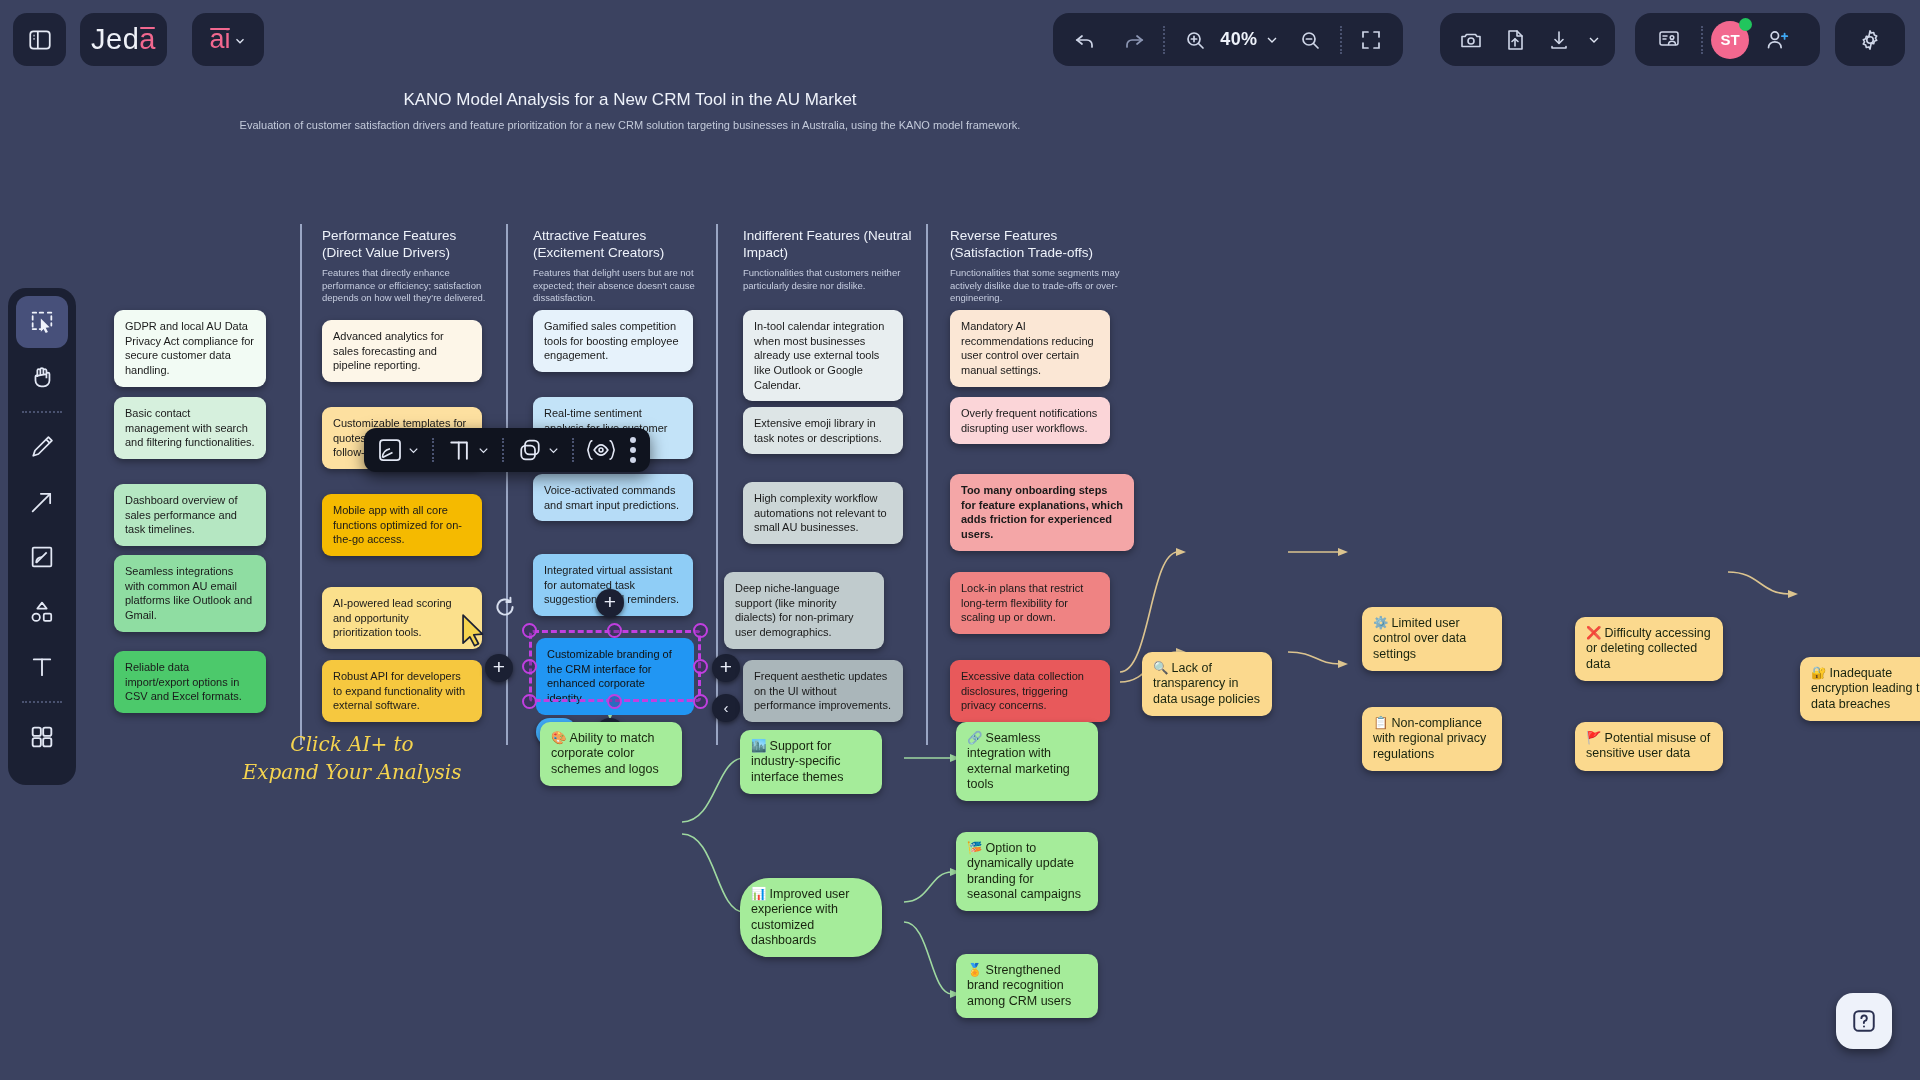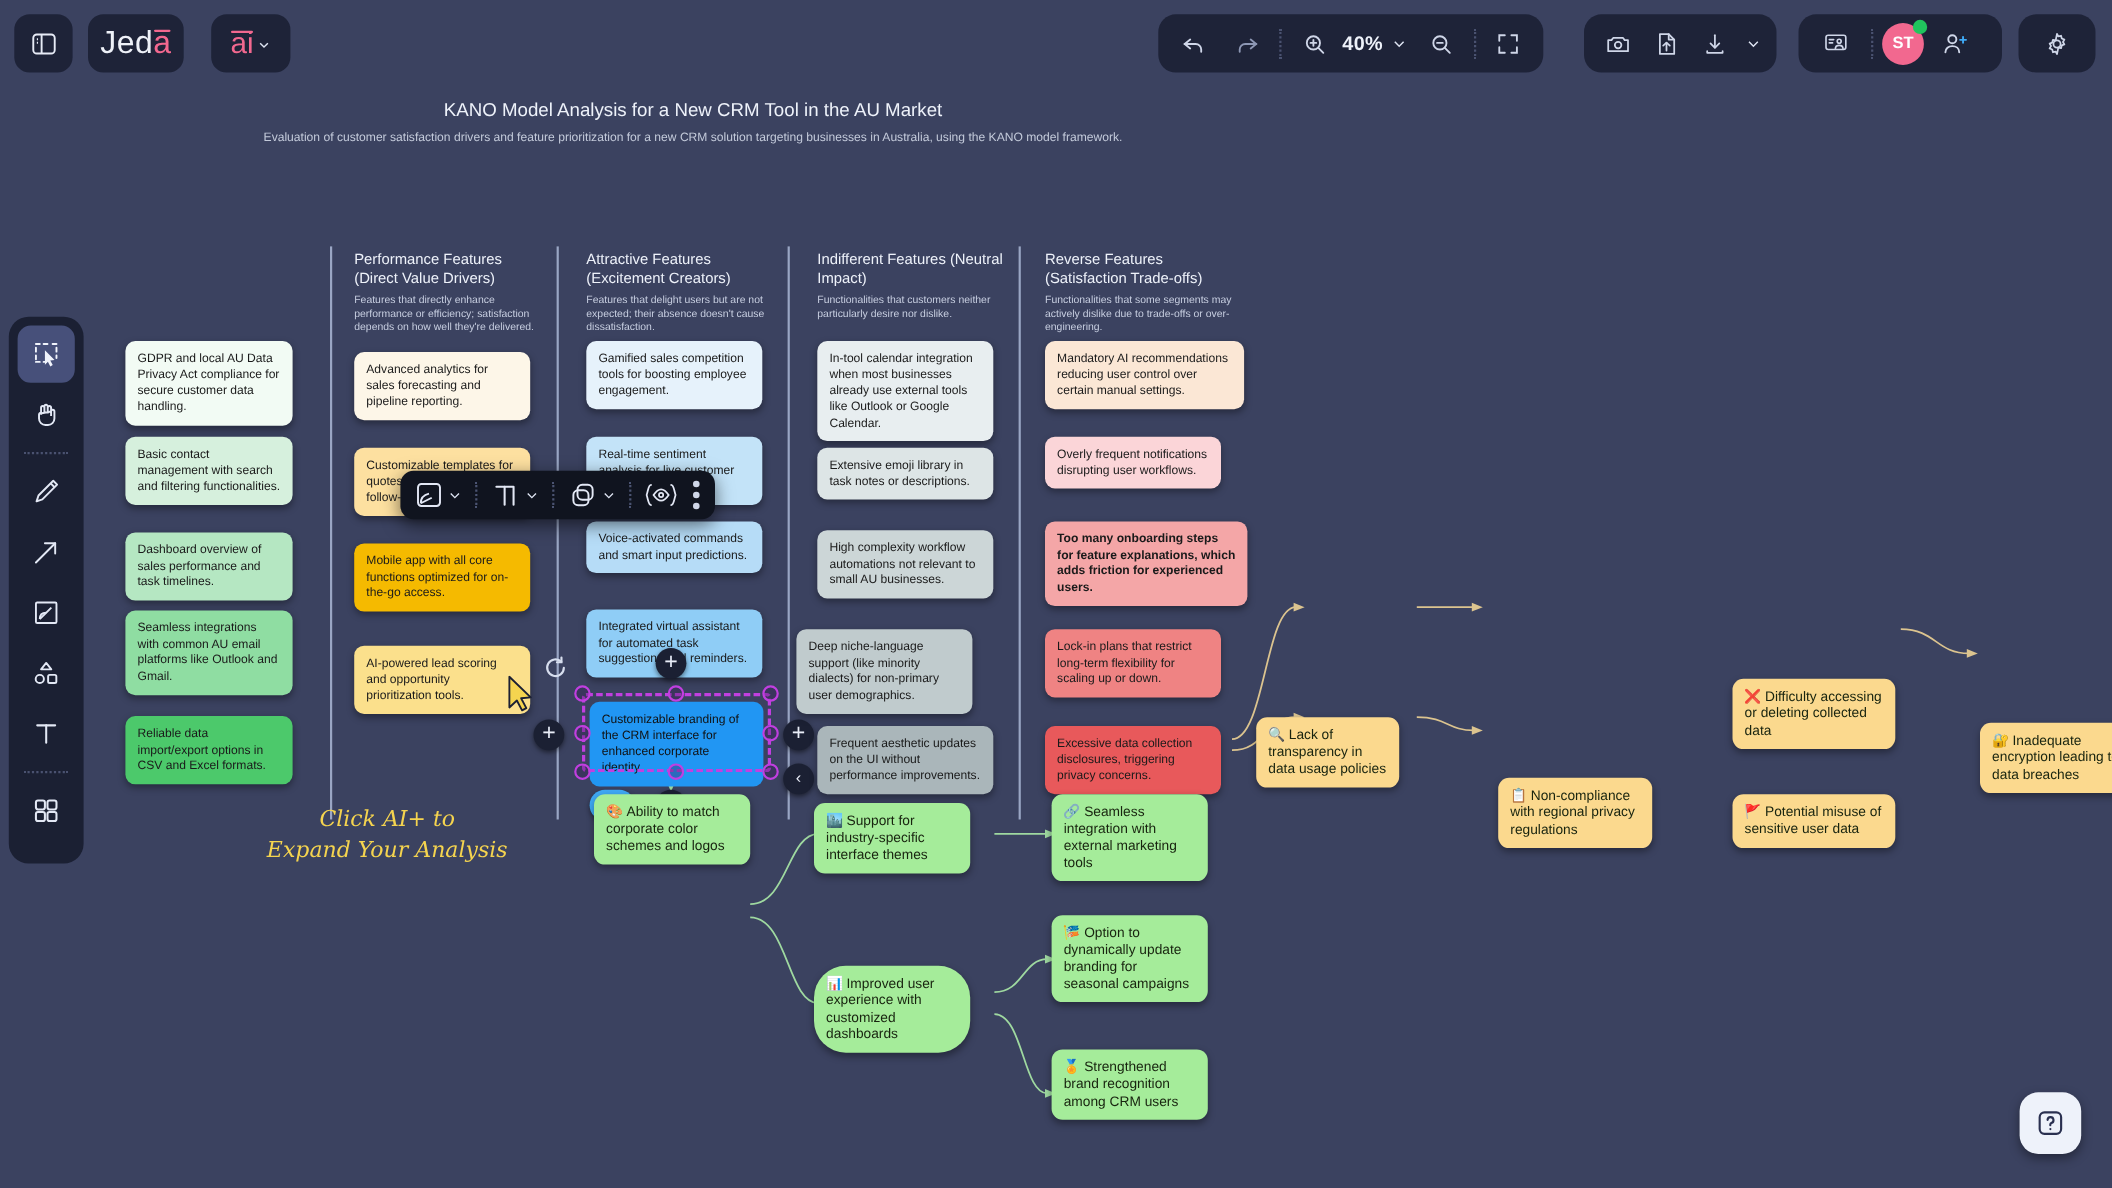--- a/index.html
+++ b/index.html
@@ -385,20 +385,21 @@
     <div class="card" style="left:114px; top:569px; width:152px; background:#4cc96b;"><span>Reliable data import/export options in CSV and Excel formats.</span></div>
 
     <div class="col-head" style="left:322px; top:146px; width:175px;">
       <div class="t">Performance Features (Direct Value Drivers)</div>
       <div class="d">Features that directly enhance performance or efficiency; satisfaction depends on how well they're delivered.</div>
     </div>
     <div class="card" style="left:322px; top:238px; width:160px; background:#fdf6e8;"><span>Advanced analytics for sales forecasting and pipeline reporting.</span></div>
     <div class="card" style="left:322px; top:325px; width:160px; background:#fde0a0;"><span>Customizable templates for quotes, invoices, and follow-up emails.</span></div>
     <div class="card" style="left:322px; top:412px; width:160px; background:#f5ba00;"><span>Mobile app with all core functions optimized for on-the-go access.</span></div>
     <div class="card" style="left:322px; top:505px; width:160px; background:#fbe08c;"><span>AI-powered lead scoring and opportunity prioritization tools.</span></div>
+    <div class="card" style="left:322px; top:578px; width:160px; background:#f6c83f;"><span>Robust API for developers to expand functionality with external software.</span></div>
 
     <div class="col-head" style="left:533px; top:146px; width:165px;">
       <div class="t">Attractive Features (Excitement Creators)</div>
       <div class="d">Features that delight users but are not expected; their absence doesn't cause dissatisfaction.</div>
     </div>
     <div class="card" style="left:533px; top:228px; width:160px; background:#e6f2fb;"><span>Gamified sales competition tools for boosting employee engagement.</span></div>
     <div class="card" style="left:533px; top:315px; width:160px; background:#c3e3f8;"><span>Real-time sentiment analysis for live customer conversations.</span></div>
     <div class="card" style="left:533px; top:392px; width:160px; background:#b6dcf7;"><span>Voice-activated commands and smart input predictions.</span></div>
     <div class="card" style="left:533px; top:472px; width:160px; background:#8fcdf6;"><span>Integrated virtual assistant for automated task suggestions and reminders.</span></div>
     <div class="card selected" style="left:536px; top:556px; width:158px;"><span>Customizable branding of the CRM interface for enhanced corporate identity.</span></div>
@@ -490,21 +491,21 @@
     <div class="card" style="left:743px; top:228px; width:160px; background:#e8eef0;"><span>In-tool calendar integration when most businesses already use external tools like Outlook or Google Calendar.</span></div>
     <div class="card" style="left:743px; top:325px; width:160px; background:#dde5e6;"><span>Extensive emoji library in task notes or descriptions.</span></div>
     <div class="card" style="left:743px; top:400px; width:160px; background:#ccd6d7;"><span>High complexity workflow automations not relevant to small AU businesses.</span></div>
     <div class="card" style="left:724px; top:490px; width:160px; background:#c0cbcd;"><span>Deep niche-language support (like minority dialects) for non-primary user demographics.</span></div>
     <div class="card" style="left:743px; top:578px; width:160px; background:#aab6ba;"><span>Frequent aesthetic updates on the UI without performance improvements.</span></div>
 
     <div class="col-head" style="left:950px; top:146px; width:175px;">
       <div class="t">Reverse Features (Satisfaction Trade-offs)</div>
       <div class="d">Functionalities that some segments may actively dislike due to trade-offs or over-engineering.</div>
     </div>
-    <div class="card" style="left:950px; top:228px; width:181px; background:#fbe7d5;"><span>Mandatory AI recommendations reducing user control over certain manual settings.</span></div>
+    <div class="card" style="left:950px; top:228px; width:160px; background:#fbe7d5;"><span>Mandatory AI recommendations reducing user control over certain manual settings.</span></div>
     <div class="card" style="left:950px; top:315px; width:160px; background:#fbd5d8;"><span>Overly frequent notifications disrupting user workflows.</span></div>
     <div class="card" style="left:950px; top:392px; width:184px; background:#f4a6a7;font-weight:bold;"><span>Too many onboarding steps for feature explanations, which adds friction for experienced users.</span></div>
     <div class="card" style="left:950px; top:490px; width:160px; background:#ef8383;"><span>Lock-in plans that restrict long-term flexibility for scaling up or down.</span></div>
     <div class="card" style="left:950px; top:578px; width:160px; background:#e8595b;"><span>Excessive data collection disclosures, triggering privacy concerns.</span></div>
 
     <div class="hint-text">
       <div>Click AI+ to</div>
       <div>Expand Your Analysis</div>
     </div>
 
@@ -522,20 +523,23 @@
     </div>
     <div class="mcard" style="left:956px; top:750px; width:142px; background:#a5ec9a;">
       <span class="em">🎏</span><span>Option to dynamically update branding for seasonal campaigns</span>
     </div>
     <div class="mcard" style="left:956px; top:872px; width:142px; background:#a5ec9a;">
       <span class="em">🏅</span><span>Strengthened brand recognition among CRM users</span>
     </div>
 
     <div class="mcard" style="left:1142px; top:570px; width:130px; background:#fbd98e;">
       <span class="em">🔍</span><span>Lack of transparency in data usage policies</span>
+    </div>
+    <div class="mcard" style="left:1362px; top:525px; width:140px; background:#fbd98e;">
+      <span class="em">⚙️</span><span>Limited user control over data settings</span>
     </div>
     <div class="mcard" style="left:1575px; top:535px; width:148px; background:#fbd98e;">
       <span class="em">❌</span><span>Difficulty accessing or deleting collected data</span>
     </div>
     <div class="mcard" style="left:1362px; top:625px; width:140px; background:#fbd98e;">
       <span class="em">📋</span><span>Non-compliance with regional privacy regulations</span>
     </div>
     <div class="mcard" style="left:1575px; top:640px; width:148px; background:#fbd98e;">
       <span class="em">🚩</span><span>Potential misuse of sensitive user data</span>
     </div>

